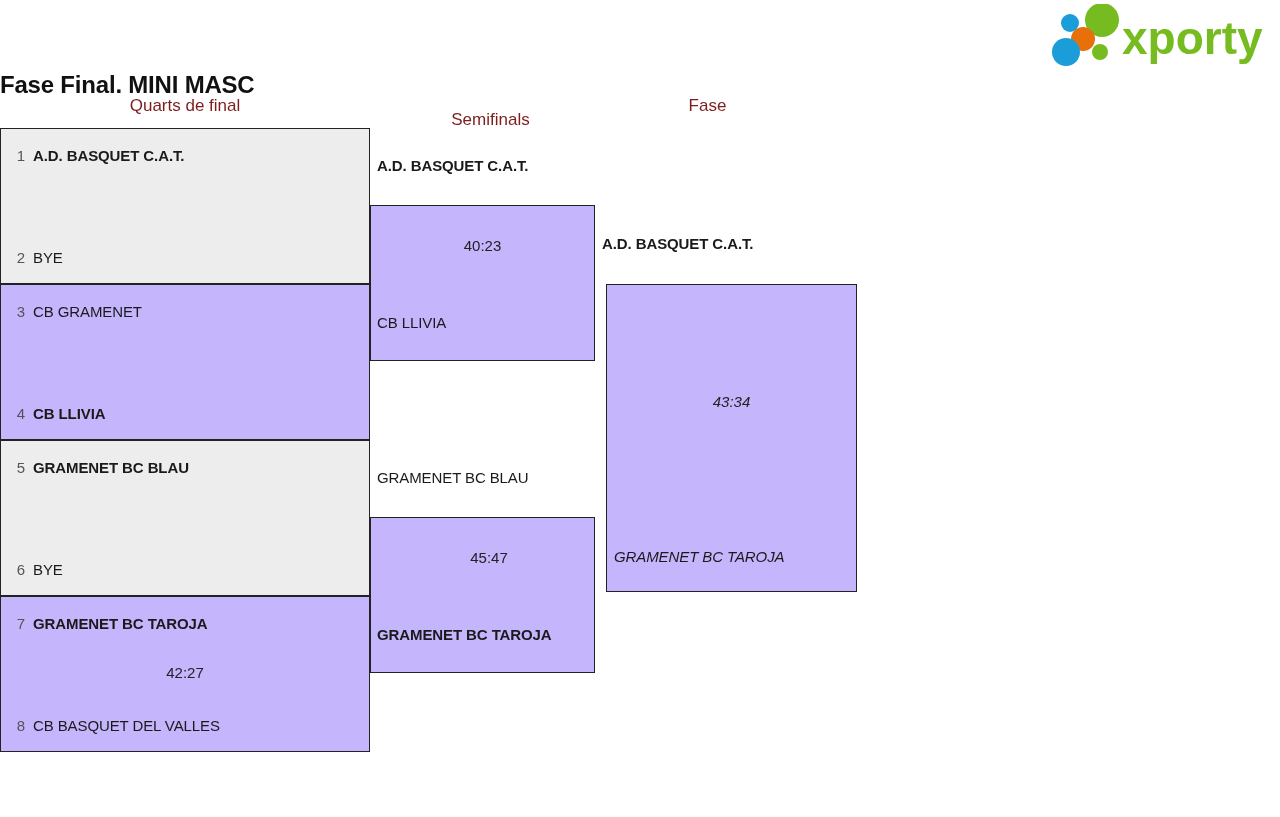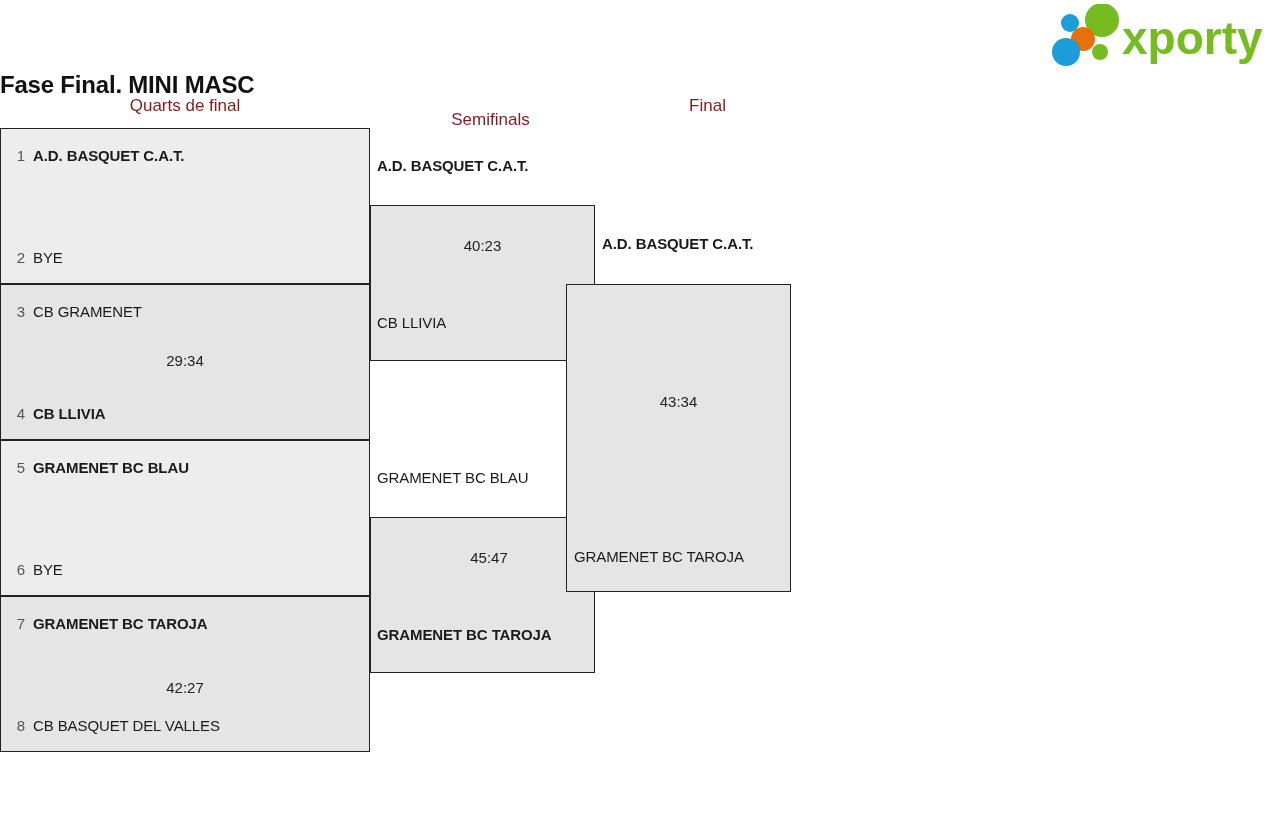--- a/index.html
+++ b/index.html
@@ -45,21 +45,21 @@
     white-space: nowrap;
   }
   #round-head-0 { left: 0px;   top: 96px; width: 370px; }
   #round-head-1 { left: 378px; top: 96px; width: 225px; margin-top: 14px; }
   #round-head-2 { left: 595px; top: 96px; width: 225px; }
 
   
   .match-box {
     position: absolute;
     border: 1px solid #222222;
-    background: #e5e5e5;
+    background: #c4b5fd;
   }
   .match-box.shaded { background: #ededed; }
 
   
   .qf-row {
     position: absolute;
     left: 0; right: 0;
     height: 22px;
     display: flex;
     align-items: center;
@@ -120,40 +120,39 @@
         <circle cx="52" cy="48" r="8" fill="#76bc21"></circle>
       </g>
       <g fill="#76bc21" font-family="'Liberation Sans', sans-serif" font-size="46" font-weight="bold">
         <text x="74" y="50">xporty</text>
       </g>
     </svg>
   </div>
 
   <div class="round-header" id="round-head-0">Quarts de final</div>
   <div class="round-header" id="round-head-1">Semifinals</div>
-  <div class="round-header" id="round-head-2">Final</div>
+  <div class="round-header" id="round-head-2">Fase</div>
 
   <div class="match-box shaded" style="left:0px; top:128px; width:370px; height:156px;">
     <div class="qf-row top">
       <span class="seed">1</span>
       <span class="team winner">A.D. BASQUET C.A.T.</span>
     </div>
     <div class="score" style="top:67px;"></div>
     <div class="qf-row bottom">
       <span class="seed">2</span>
       <span class="team">BYE</span>
     </div>
   </div>
 
   <div class="match-box" style="left:0px; top:284px; width:370px; height:156px;">
     <div class="qf-row top">
       <span class="seed">3</span>
       <span class="team">CB GRAMENET</span>
     </div>
-    <div class="score" style="top:67px;">29:34</div>
     <div class="qf-row bottom">
       <span class="seed">4</span>
       <span class="team winner">CB LLIVIA</span>
     </div>
   </div>
 
   <div class="match-box shaded" style="left:0px; top:440px; width:370px; height:156px;">
     <div class="qf-row top">
       <span class="seed">5</span>
       <span class="team winner">GRAMENET BC BLAU</span>
@@ -163,21 +162,21 @@
       <span class="seed">6</span>
       <span class="team">BYE</span>
     </div>
   </div>
 
   <div class="match-box" style="left:0px; top:596px; width:370px; height:156px;">
     <div class="qf-row top">
       <span class="seed">7</span>
       <span class="team winner">GRAMENET BC TAROJA</span>
     </div>
-    <div class="score" style="top:82px;">42:27</div>
+    <div class="score" style="top:67px;">42:27</div>
     <div class="qf-row bottom">
       <span class="seed">8</span>
       <span class="team">CB BASQUET DEL VALLES</span>
     </div>
   </div>
 
   <div class="advance-label winner" style="left:377px; top:157px;">A.D. BASQUET C.A.T.</div>
 
   <div class="match-box" style="left:370px; top:205px; width:225px; height:156px;">
     <div class="score" style="top:31px;">40:23</div>
@@ -186,18 +185,18 @@
 
   <div class="advance-label" style="left:377px; top:469px;">GRAMENET BC BLAU</div>
 
   <div class="match-box" style="left:370px; top:517px; width:225px; height:156px;">
     <div class="score" style="top:31px;margin-left:13px;">45:47</div>
     <div class="advance-label winner" style="left:6px; top:108px;">GRAMENET BC TAROJA</div>
   </div>
 
   <div class="advance-label winner" style="left:602px; top:235px;">A.D. BASQUET C.A.T.</div>
 
-  <div class="match-box" style="left:566px; top:284px; width:225px; height:308px;">
+  <div class="match-box" style="left:606px; top:284px; width:251px; height:308px;font-style:italic;">
     <div class="score" style="top:108px;">43:34</div>
     <div class="advance-label" style="left:7px; top:263px;">GRAMENET BC TAROJA</div>
   </div>
 
 </div>
 
 </body></html>

